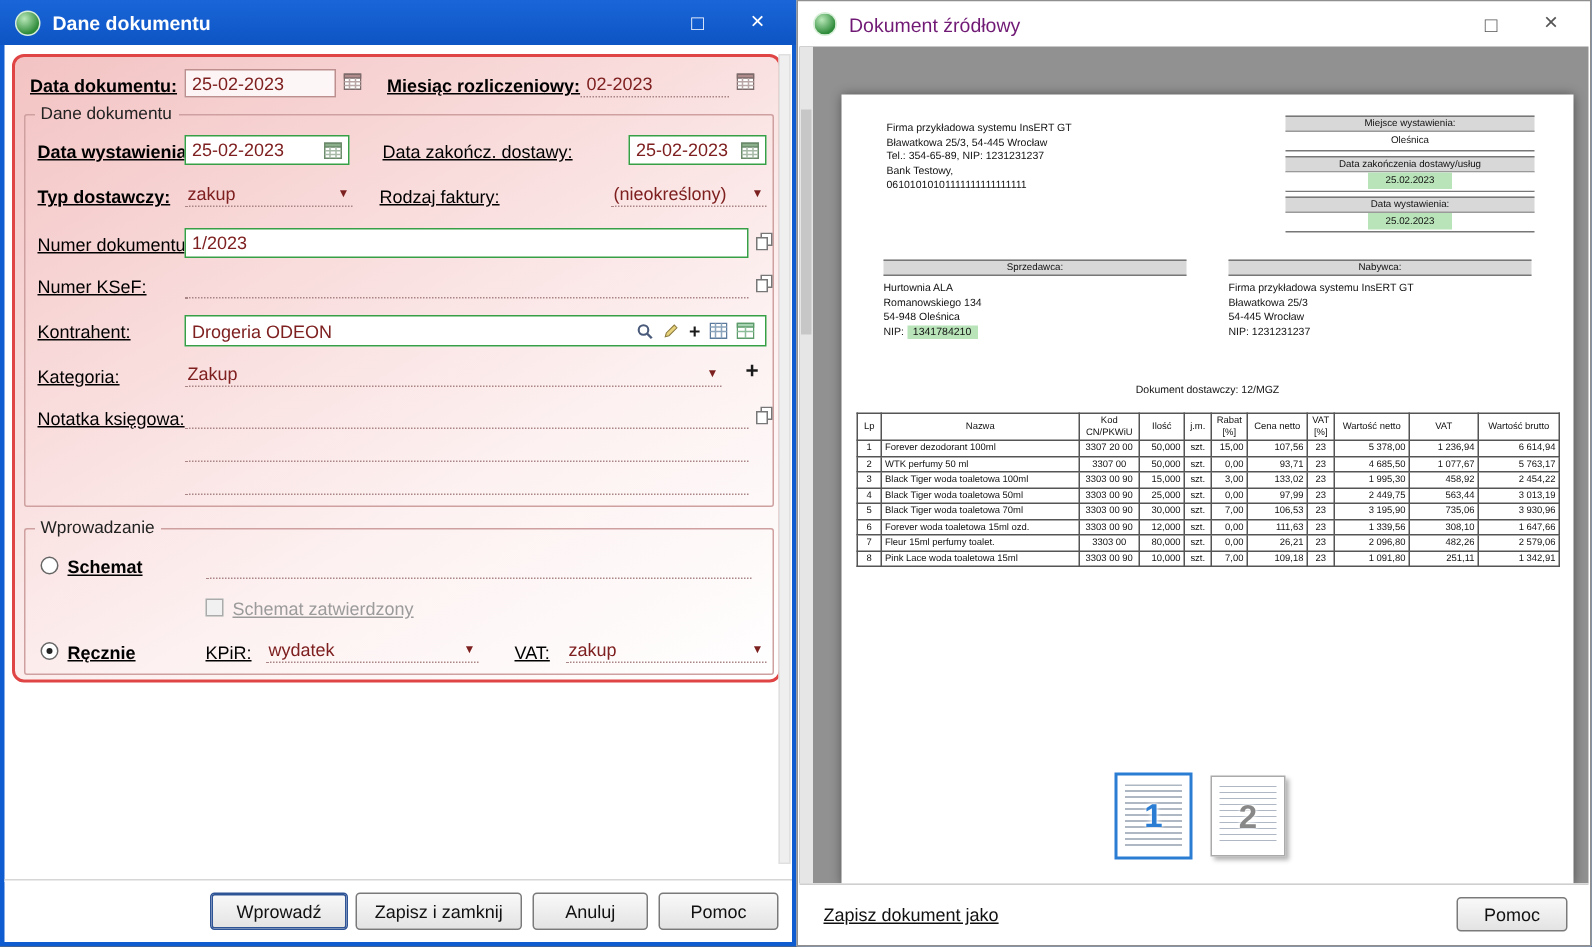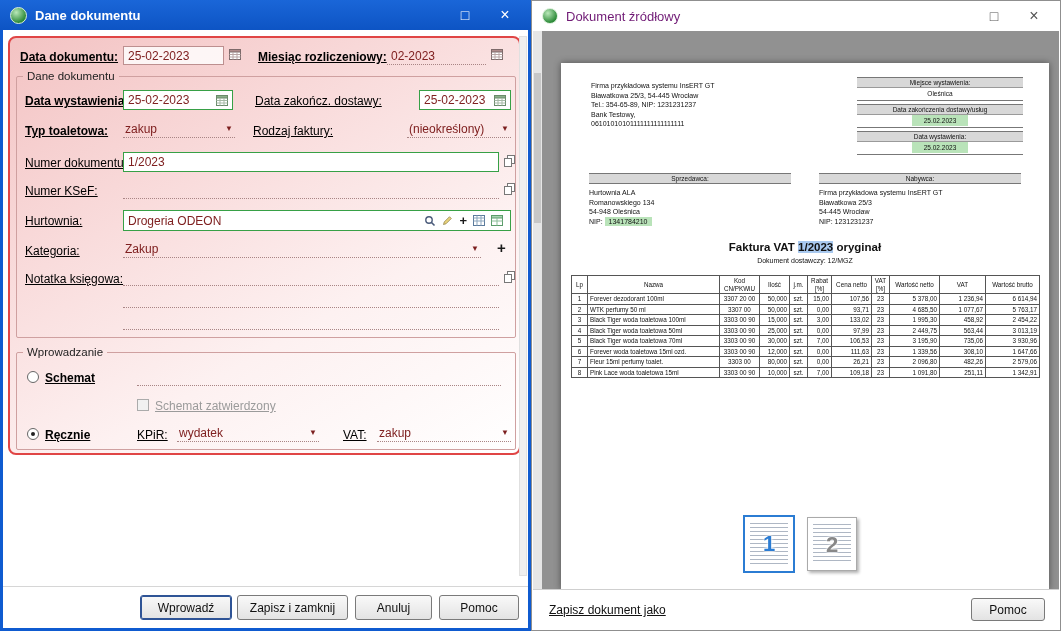--- a/index.html
+++ b/index.html
@@ -144,21 +144,21 @@
             <span class="icon"><svg width="12" height="12" viewBox="0 0 12 12">
                   <rect x="0.5" y="1.5" width="11" height="10" fill="#fff" stroke="#6a8a6a"></rect>
                   <rect x="0.5" y="1.5" width="11" height="2.5" fill="#8bb08b" stroke="#6a8a6a"></rect>
                   <line x1="0.5" y1="6.5" x2="11.5" y2="6.5" stroke="#a6b9a6"></line>
                   <line x1="0.5" y1="9" x2="11.5" y2="9" stroke="#a6b9a6"></line>
                   <line x1="4" y1="4" x2="4" y2="11.5" stroke="#a6b9a6"></line>
                   <line x1="8" y1="4" x2="8" y2="11.5" stroke="#a6b9a6"></line>
                 </svg></span>
           </div>
 
-          <span class="lbl b" style="left:8px; top:42px;">Typ toaletowa:</span>
+          <span class="lbl b" style="left:8px; top:42px;">Typ dostawczy:</span>
           <div class="dd" style="left:106px; top:38px; width:112px;">
             <span class="val">zakup</span>
             <span class="spacer"></span>
             <span class="dd-arrow">▼</span>
           </div>
           <span class="lbl" style="left:224px; top:42px;margin-left:12px;">Rodzaj faktury:</span>
           <div class="dd" style="left:390px; top:38px; width:104px;">
             <span class="val">(nieokreślony)</span>
             <span class="spacer"></span>
             <span class="dd-arrow">▼</span>
@@ -175,21 +175,21 @@
 
           <span class="lbl" style="left:8px; top:102px;">Numer KSeF:</span>
           <div class="dotfield" style="left:106px; top:99px; width:376px;">
             <span class="val"></span>
           </div>
           <span class="icon" style="position:absolute; left:487px; top:101px;"><svg width="12" height="12" viewBox="0 0 12 12">
                 <rect x="3.5" y="0.5" width="7" height="8" fill="#fff" stroke="#777"></rect>
                 <rect x="0.5" y="3.5" width="7" height="8" fill="#fff" stroke="#777"></rect>
               </svg></span>
 
-          <span class="lbl" style="left:8px; top:132px;">Hurtownia:</span>
+          <span class="lbl" style="left:8px; top:132px;">Kontrahent:</span>
           <div class="gfield" style="left:106px; top:128px; width:388px; height:21px;">
             <span class="val">Drogeria ODEON</span>
             <span class="spacer"></span>
             <span class="icon" style="margin:0 3px;"><svg width="12" height="12" viewBox="0 0 12 12">
                   <circle cx="5" cy="5" r="3.2" fill="none" stroke="#4a5a7a" stroke-width="1.4"></circle>
                   <line x1="7.5" y1="7.5" x2="10.5" y2="10.5" stroke="#4a5a7a" stroke-width="1.6"></line>
                 </svg></span>
             <span class="icon" style="margin:0 3px;"><svg width="11" height="11" viewBox="0 0 11 11">
                   <path d="M1.5 9.5 L2.2 7 L7.5 1.7 L9.3 3.5 L4 8.8 Z" fill="#e8d27a" stroke="#8a7a40" stroke-width="0.7"></path>
                 </svg></span>
@@ -321,23 +321,20 @@
         </div>
 
         <div style="position:absolute; left:258px; top:110px; width:202px;">
           <div class="party-h">Nabywca:</div>
           <div class="tinyline" style="margin-top:4px;">Firma przykładowa systemu InsERT GT</div>
           <div class="tinyline">Bławatkowa 25/3</div>
           <div class="tinyline">54-445 Wrocław</div>
           <div class="tinyline"><span>NIP: </span><span>1231231237</span></div>
         </div>
 
-        <div class="inv-title" style="top:178px;">
-          <span>Faktura VAT </span><span class="hl-blue">1/2023</span><span> oryginał</span>
-        </div>
         <div class="inv-sub" style="top:194px;">Dokument dostawczy: 12/MGZ</div>
 
         <table class="inv" style="left:10px; top:212px;">
             <colgroup>
               <col style="width: 16px;">
               <col style="width: 132px;">
               <col style="width: 40px;">
               <col style="width: 30px;">
               <col style="width: 18px;">
               <col style="width: 24px;">

